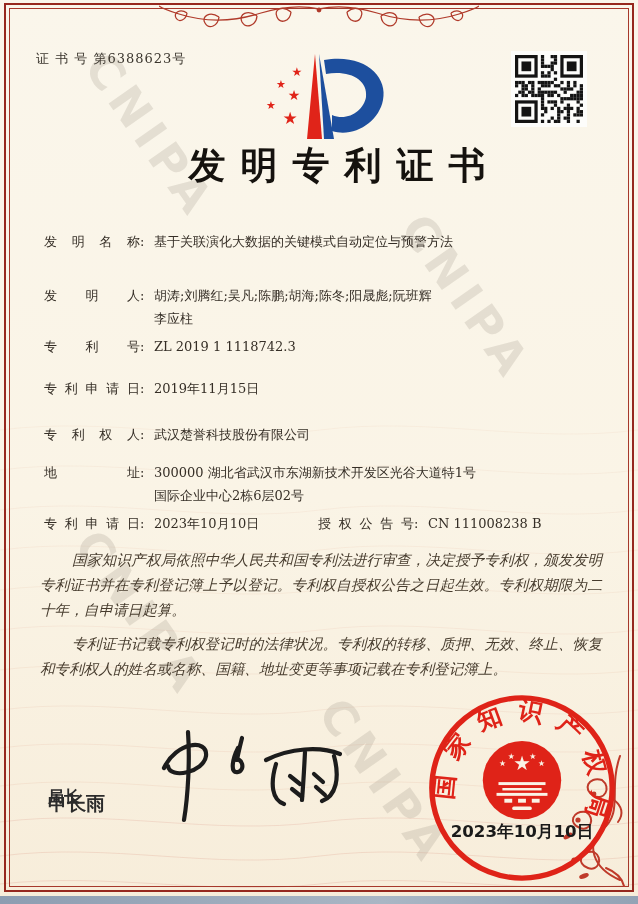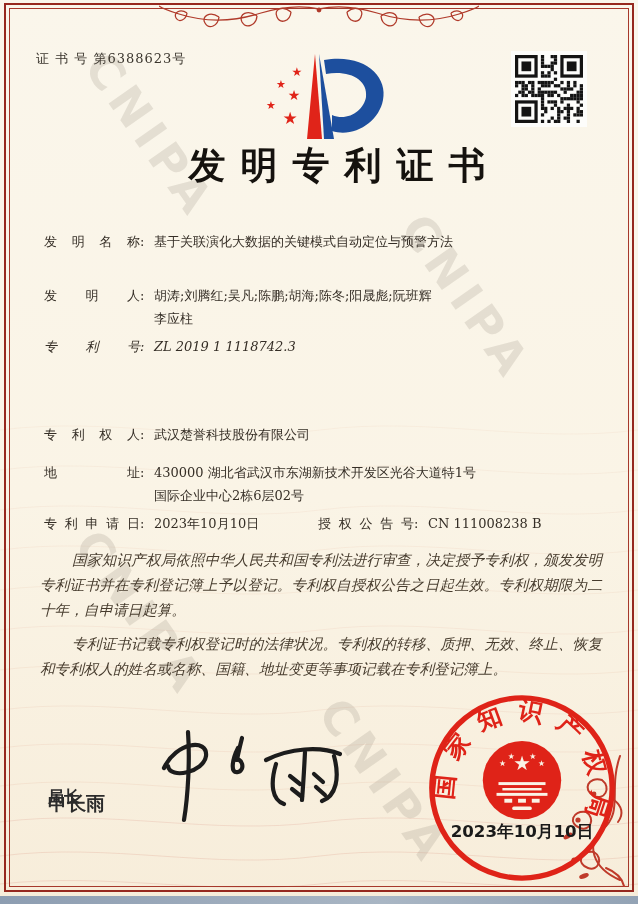--- a/index.html
+++ b/index.html
@@ -251,28 +251,31 @@
 
   <div class="title">发明专利证书</div>
 
   <div class="frow" style="top:230px;">
     <span class="flabel">发明名称</span><span class="fcolon">:</span><span class="fvalue">基于关联演化大数据的关键模式自动定位与预警方法</span>
   </div>
   <div class="frow" style="top:284px;">
     <span class="flabel">发明人</span><span class="fcolon">:</span><span class="fvalue">胡涛;刘腾红;吴凡;陈鹏;胡海;陈冬;阳晟彪;阮班辉
 李应柱</span>
   </div>
-  <div class="frow" style="top:335px;font-style:italic;">
+  <div class="frow" style="top:335px;">
     <span class="flabel">专利号</span><span class="fcolon">:</span><span class="fvalue">ZL 2019 1 1118742.3</span>
+  </div>
+  <div class="frow" style="top:377px;">
+    <span class="flabel">专利申请日</span><span class="fcolon">:</span><span class="fvalue">2019年11月15日</span>
   </div>
   <div class="frow" style="top:417px;margin-top:6px;">
     <span class="flabel">专利权人</span><span class="fcolon">:</span><span class="fvalue">武汉楚誉科技股份有限公司</span>
   </div>
   <div class="frow" style="top:461px;">
-    <span class="flabel">地址</span><span class="fcolon">:</span><span class="fvalue">430000 湖北省武汉市东湖新技术开发区光谷大道特1号
+    <span class="flabel">地址</span><span class="fcolon">:</span><span class="fvalue">300000 湖北省武汉市东湖新技术开发区光谷大道特1号
 国际企业中心2栋6层02号</span>
   </div>
   <div class="frow" style="top:512px;">
     <span class="flabel">专利申请日</span><span class="fcolon">:</span><span class="fvalue">2023年10月10日</span>
     <span class="grant-no-pair">
       <span class="flabel">授权公告号</span><span class="fcolon">:</span><span class="fvalue">CN 111008238 B</span>
     </span>
   </div>
 
   <div class="legal">

